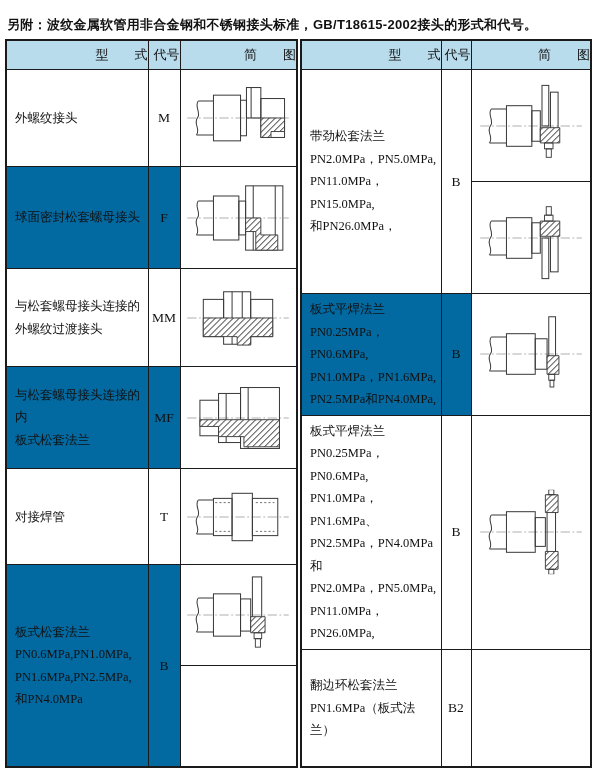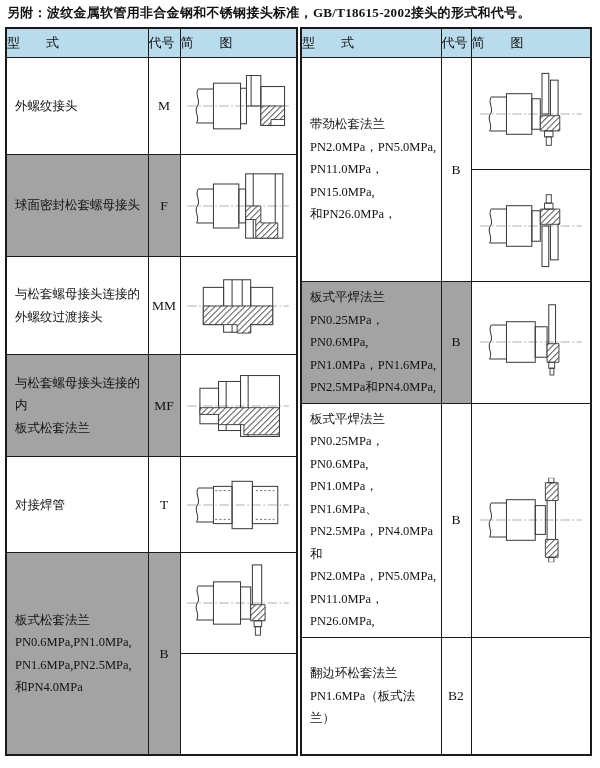--- a/index.html
+++ b/index.html
@@ -3,46 +3,46 @@
 <meta charset="utf-8">
 <style>
   html,body { margin:0; padding:0; }
   body {
     width:600px; height:768px; overflow:hidden;
     background:#ffffff;
     font-family:"Liberation Serif","DejaVu Serif",serif;
     color:#111;
   }
   .title {
-    font-family:Liberation Serif, serif;
+    font-family:Liberation Sans, sans-serif;
     font-weight:bold; font-size:13px; letter-spacing:0.3px;
-    padding:4px 4px 5px 7px; white-space:nowrap;
+    padding:16px 4px 5px 7px; white-space:nowrap;
   }
   .tables { display:flex; gap:2px; margin-left:5px; }
   table {
     border-collapse:collapse; table-layout:fixed;
     border:2px solid #1a1a1a;
   }
   th,td { border:1px solid #1a1a1a; padding:0; }
   th {
     background:#b9dcec; font-weight:normal; font-size:13px;
-    text-align:left; height:28px;
+    text-align:right; height:28px;
   }
   td.type {
     font-size:12.5px; line-height:1.8; text-align:left;
     padding:4px 3px 4px 8px; white-space:pre-line; vertical-align:middle;
   }
   td.code { text-align:center; font-size:13.5px; vertical-align:middle; }
   td.diag { text-align:center; vertical-align:middle; position:relative; }
   td.diag svg.dg { width:110px; height:86px; display:block; margin:0 auto; }
   .split { position:absolute; inset:0; display:flex; flex-direction:column; }
   .split > div { flex:1 1 0; display:flex; align-items:center; justify-content:center; min-height:0; }
   .split > div + div { border-top:1px solid #1a1a1a; }
   .split svg.dg { width:108px; height:94px; }
-  tr.y td { background:#a3a3a3; }
+  tr.y td { background:#0369a1; }
   tr.y td.diag, tr.hl-type td.diag { background:#ffffff; }
   
   .hidden-defs { position:absolute; width:0; height:0; overflow:hidden; }
 </style>
 </head>
 <body>
 
 <svg class="hidden-defs" aria-hidden="true">
   <defs>
     <pattern id="hz" patternUnits="userSpaceOnUse" width="5" height="5" patternTransform="rotate(45)">

